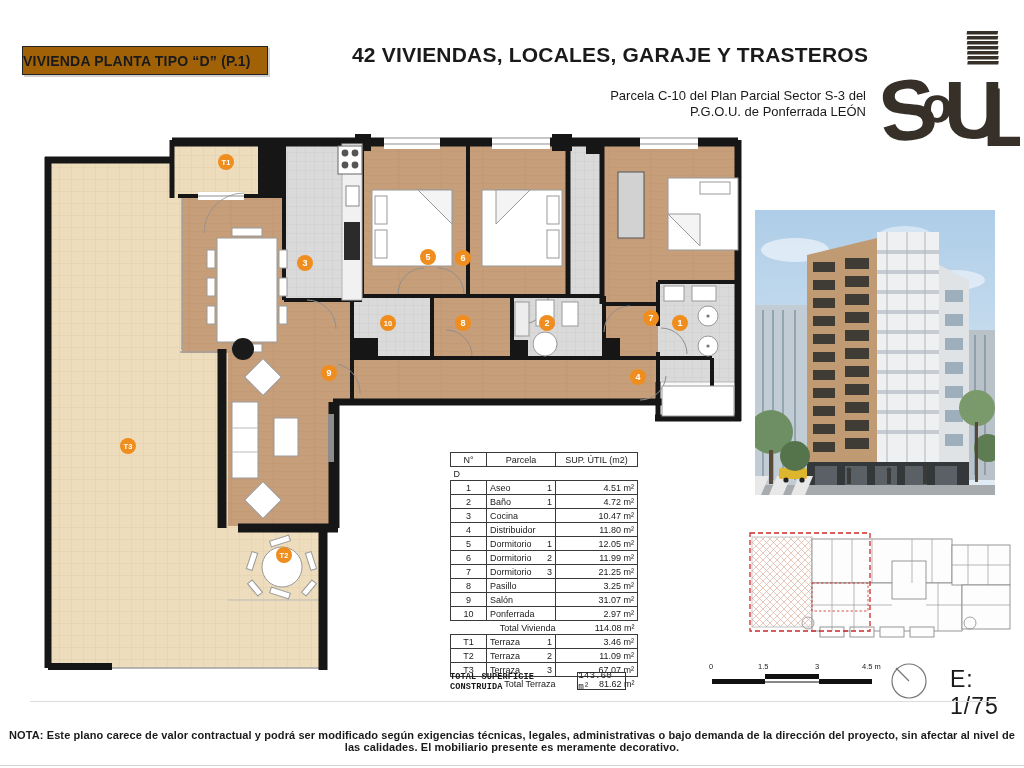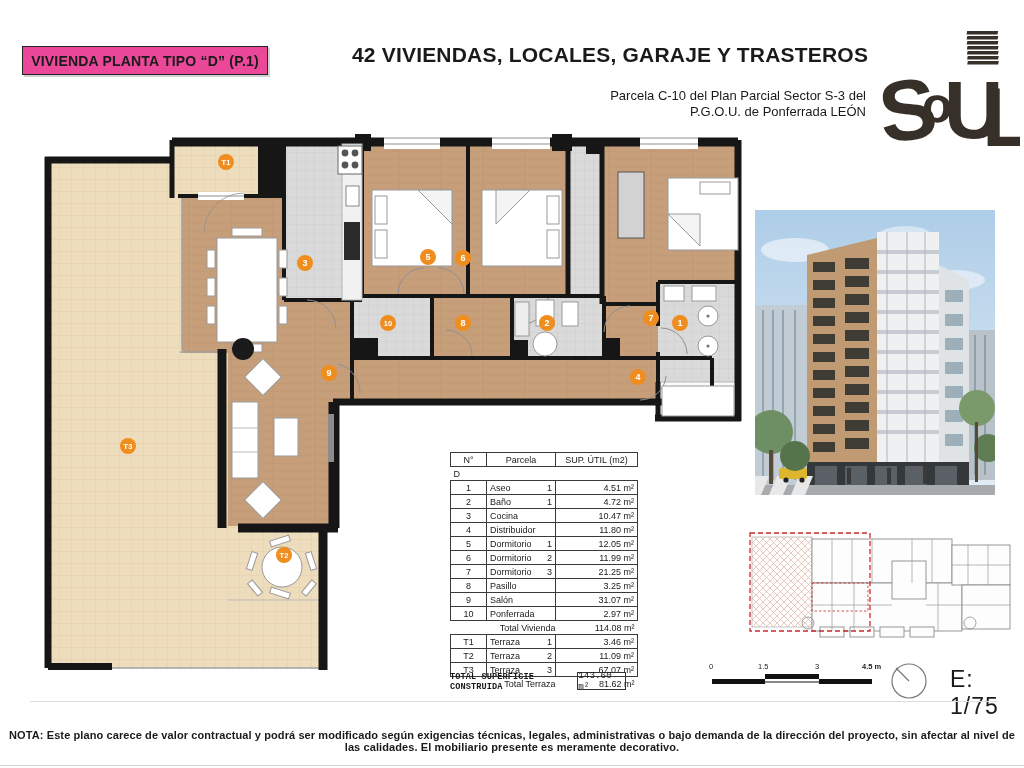--- a/index.html
+++ b/index.html
@@ -2,22 +2,22 @@
 <html><head>
 <meta charset="utf-8">
 <style>
   html,body{margin:0;padding:0;background:#fff;}
   .page{position:relative;width:1024px;height:768px;background:#ffffff;overflow:hidden;
         font-family:"Liberation Sans",sans-serif;color:#1a1a1a;}
   .abs{position:absolute;}
 
   
   .title-box{left:22px;top:46px;width:244px;height:27px;border:1px solid #222;
-             box-shadow:2px 2px 0 rgba(0,0,0,.18);display:flex;align-items:center;justify-content:center;
-             font-weight:bold;font-size:14px;letter-spacing:.2px;background:#ec4899;}
+             box-shadow:2px 2px 0 rgba(0,0,0,.18);display:flex;align-items:center;
+             font-weight:bold;font-size:14px;letter-spacing:.2px;background:#a16207;}
   .main-title{left:300px;top:43px;width:620px;text-align:center;font-weight:bold;font-size:21px;letter-spacing:.2px;}
   .subtitle{right:158px;top:88px;width:420px;text-align:right;font-size:13px;line-height:16px;font-weight:400;}
 
   
   .areas{left:450px;top:452px;width:172px;font-size:9px;}
   table.t{border-collapse:collapse;width:172px;table-layout:fixed;}
   table.t td,table.t th{padding:0 3px;height:13px;font-size:9px;font-weight:normal;overflow:hidden;white-space:nowrap;}
   .b{border:1px solid #3a3a3a;}
   .c0{width:29px;text-align:center;}
   .c1{width:62px;}
@@ -437,21 +437,21 @@
   <div class="abs" style="left:700px;top:658px;width:190px;height:40px;">
     <svg width="190" height="40" viewBox="0 0 190 40">
       <path d="M12 24 H172" stroke="#111" stroke-width="1"></path>
       <rect x="12" y="21" width="53" height="5" fill="#111"></rect>
       <rect x="65" y="16" width="54" height="5" fill="#111"></rect>
       <rect x="119" y="21" width="53" height="5" fill="#111"></rect>
     </svg>
     <span class="ticklbl" style="left:9px;top:4px;">0</span>
     <span class="ticklbl" style="left:58px;top:4px;">1.5</span>
     <span class="ticklbl" style="left:115px;top:4px;">3</span>
-    <span class="ticklbl" style="left:162px;top:4px;font-weight:bold;">4.5 m</span>
+    <span class="ticklbl" style="left:162px;top:4px;">4.5 m</span>
   </div>
 
   <svg class="abs" style="left:885px;top:658px;" width="46" height="46" viewBox="0 0 46 46">
     <circle cx="24" cy="23" r="17" fill="none" stroke="#777" stroke-width="1.2"></circle>
     <path d="M11 10 L24 23" stroke="#777" stroke-width="1.2"></path>
   </svg>
 
   <div class="abs scaleratio">E: 1/75</div>
 
   <div class="abs areas">

